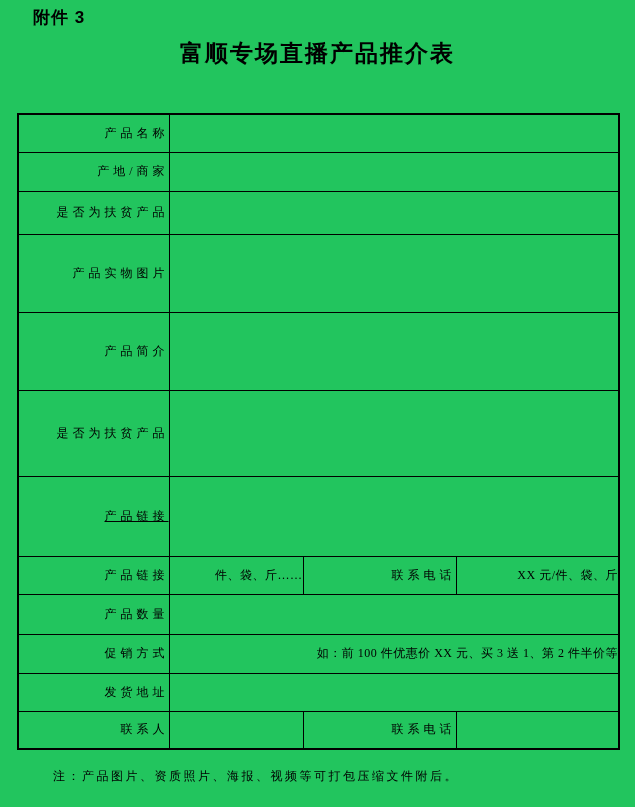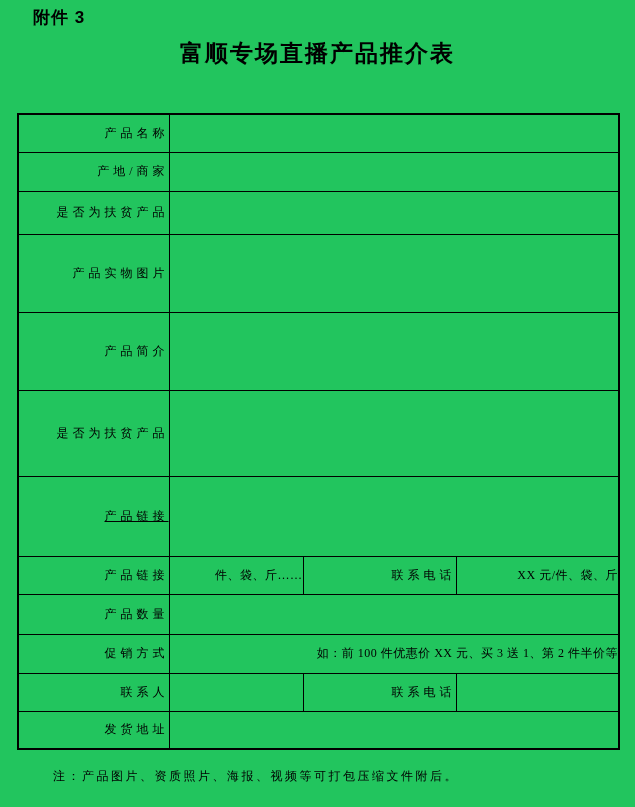--- a/index.html
+++ b/index.html
@@ -129,27 +129,27 @@
       </tr>
       <tr class="h40">
         <td class="lbl">产品数量</td>
         <td class="val" colspan="3"></td>
       </tr>
       <tr class="h39">
         <td class="lbl">促销方式</td>
         <td class="hint" colspan="3">如：前 100 件优惠价 XX 元、买 3 送 1、第 2 件半价等</td>
       </tr>
       <tr class="h38">
+        <td class="lbl">发货地址</td>
+        <td class="val" colspan="3"></td>
+      </tr>
+      <tr class="h38">
         <td class="lbl">联系人</td>
         <td class="val"></td>
         <td class="lbl">联系电话</td>
         <td class="val"></td>
-      </tr>
-      <tr class="h38">
-        <td class="lbl">发货地址</td>
-        <td class="val" colspan="3"></td>
       </tr>
     </tbody>
   </table>
 
   <div class="footnote">注：产品图片、资质照片、海报、视频等可打包压缩文件附后。</div>
 
 </div>
 
 </body></html>

